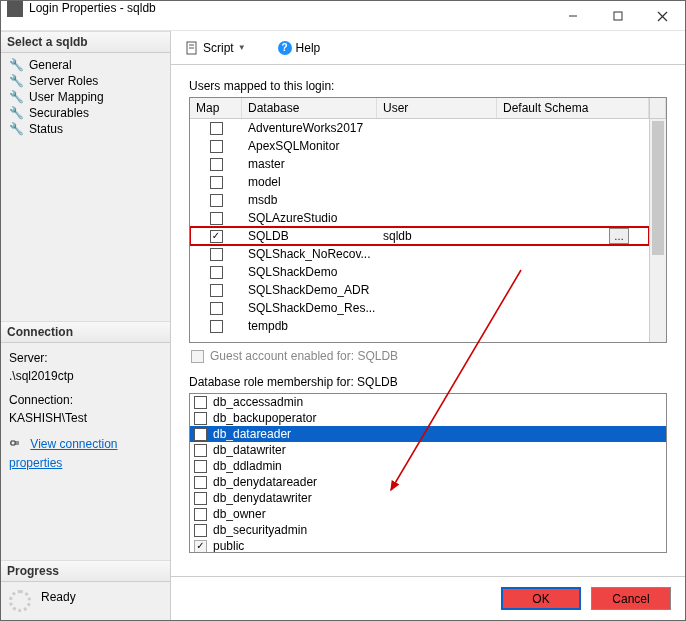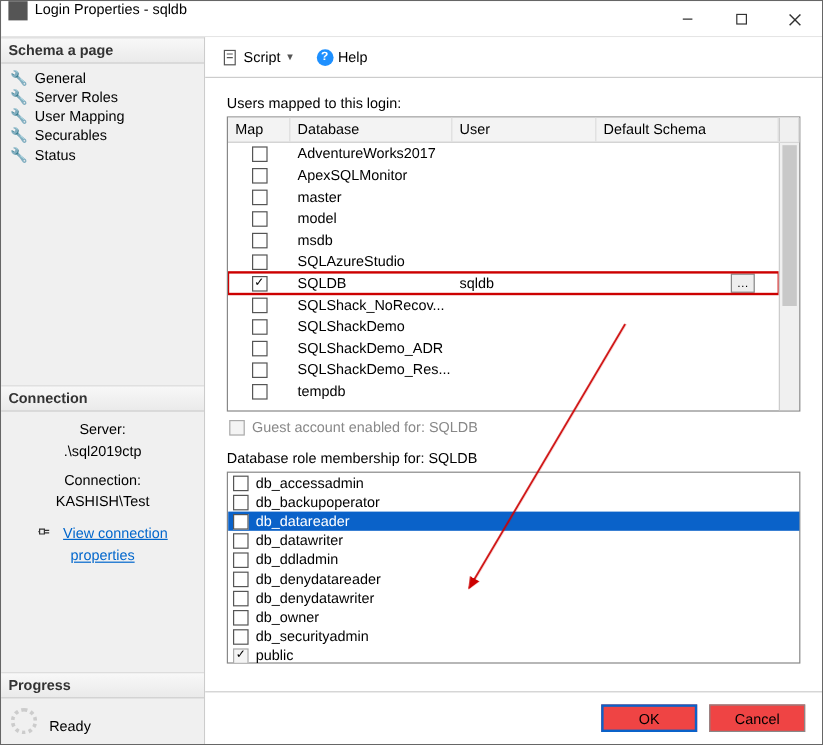--- a/index.html
+++ b/index.html
@@ -8,27 +8,27 @@
   .titlebar { height: 30px; background: #fff; display: flex; align-items: flex-start; border-bottom: 1px solid #e5e5e5; }
   .titlebar .icon { width: 16px; height: 16px; margin-left: 6px; background: #555; display:inline-block; }
   .titlebar .title { margin-left: 6px; flex: 1; }
   .winbtn { width: 45px; height: 30px; display: flex; align-items: center; justify-content: center; color:#333; }
   .body { flex: 1; display: flex; min-height: 0; }
   .left { width: 170px; background: #f0f0f0; border-right: 1px solid #ccc; display: flex; flex-direction: column; }
   .section-h { background: linear-gradient(#f8f8f8,#eaeaea); border-top:1px solid #ddd; border-bottom:1px solid #ccc; padding: 3px 6px; font-weight: bold; color:#333; }
   .navlist { padding: 4px 0; }
   .navitem { display:flex; align-items:center; padding:1px 8px; gap:6px; }
   .wrench { width:14px; text-align:center; color:#444; }
-  .conn-body { padding: 6px 8px; line-height:1.5;text-align:center; }
+  .conn-body { padding: 6px 8px; line-height:1.5; }
   .link { color: #0066cc; text-decoration: underline; }
   .plug { display:inline-block; vertical-align:middle; margin-right:4px;}
-  .progress-body { padding:8px; display:flex; align-items:flex-end; gap:10px; }
+  .progress-body { padding:8px; display:flex; align-items:flex-start; gap:10px; }
   .spinner { width:22px; height:22px; border:3px dotted #ccc; border-radius:50%; }
   .right { flex:1; display:flex; flex-direction:column; background:#fff; min-width:0; }
-  .toolbar { height:34px; border-bottom:1px solid #ccc; display:flex; align-items:center; padding:0 10px; gap:10px; }
+  .toolbar { height:34px; border-bottom:1px solid #ccc; display:flex; align-items:center; padding:0 10px; gap:24px; }
   .tbtn { display:flex; align-items:center; gap:4px; padding:2px 4px; }
   .dropdown-arrow{ font-size:8px; color:#555;}
   .helpicon{ width:14px;height:14px;border-radius:50%;background:#1e90ff;color:#fff;display:inline-flex;align-items:center;justify-content:center;font-weight:bold;font-size:10px;}
   .content { flex:1; padding: 14px 18px 8px 18px; display:flex; flex-direction:column; min-height:0; position:relative;}
   .label { margin-bottom:4px; }
   .grid { border:1px solid #888; height:246px; display:flex; flex-direction:column;}
   .grid-head { display:flex; background:#f3f3f3; border-bottom:1px solid #ccc; }
   .grid-head div { padding:3px 6px; border-right:1px solid #ddd; }
   .col-map{ width:52px; text-align:left;}
   .col-db { width:135px;}
@@ -77,21 +77,21 @@
     <div class="winbtn">
       <svg width="11" height="11">
           <line x1="1" y1="1" x2="10" y2="10" stroke="#333" stroke-width="1.2"></line>
           <line x1="10" y1="1" x2="1" y2="10" stroke="#333" stroke-width="1.2"></line>
         </svg>
     </div>
   </div>
 
   <div class="body">
     <div class="left">
-      <div class="section-h">Schema a page</div>
+      <div class="section-h">Select a sqldb</div>
       <div class="navlist" id="navlist">
           <div class="navitem">
             <span class="wrench">🔧</span>
             <span>General</span>
           </div>
           <div class="navitem">
             <span class="wrench">🔧</span>
             <span>Server Roles</span>
           </div>
           <div class="navitem">

